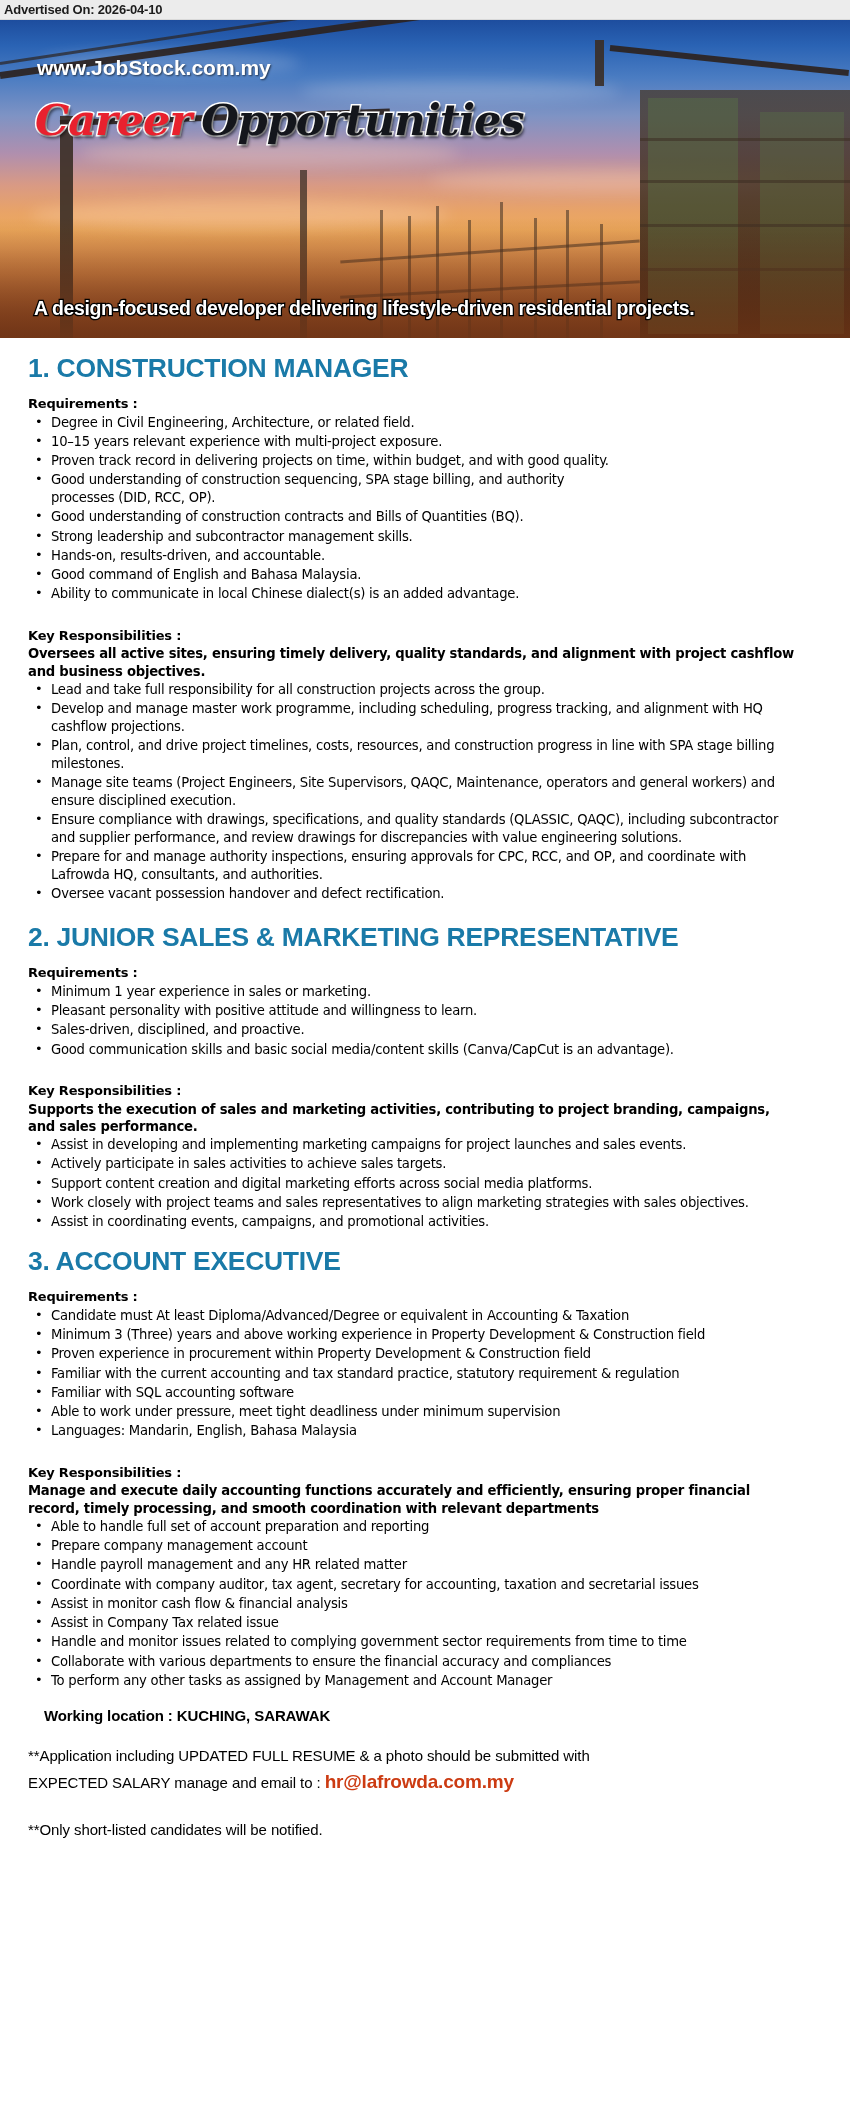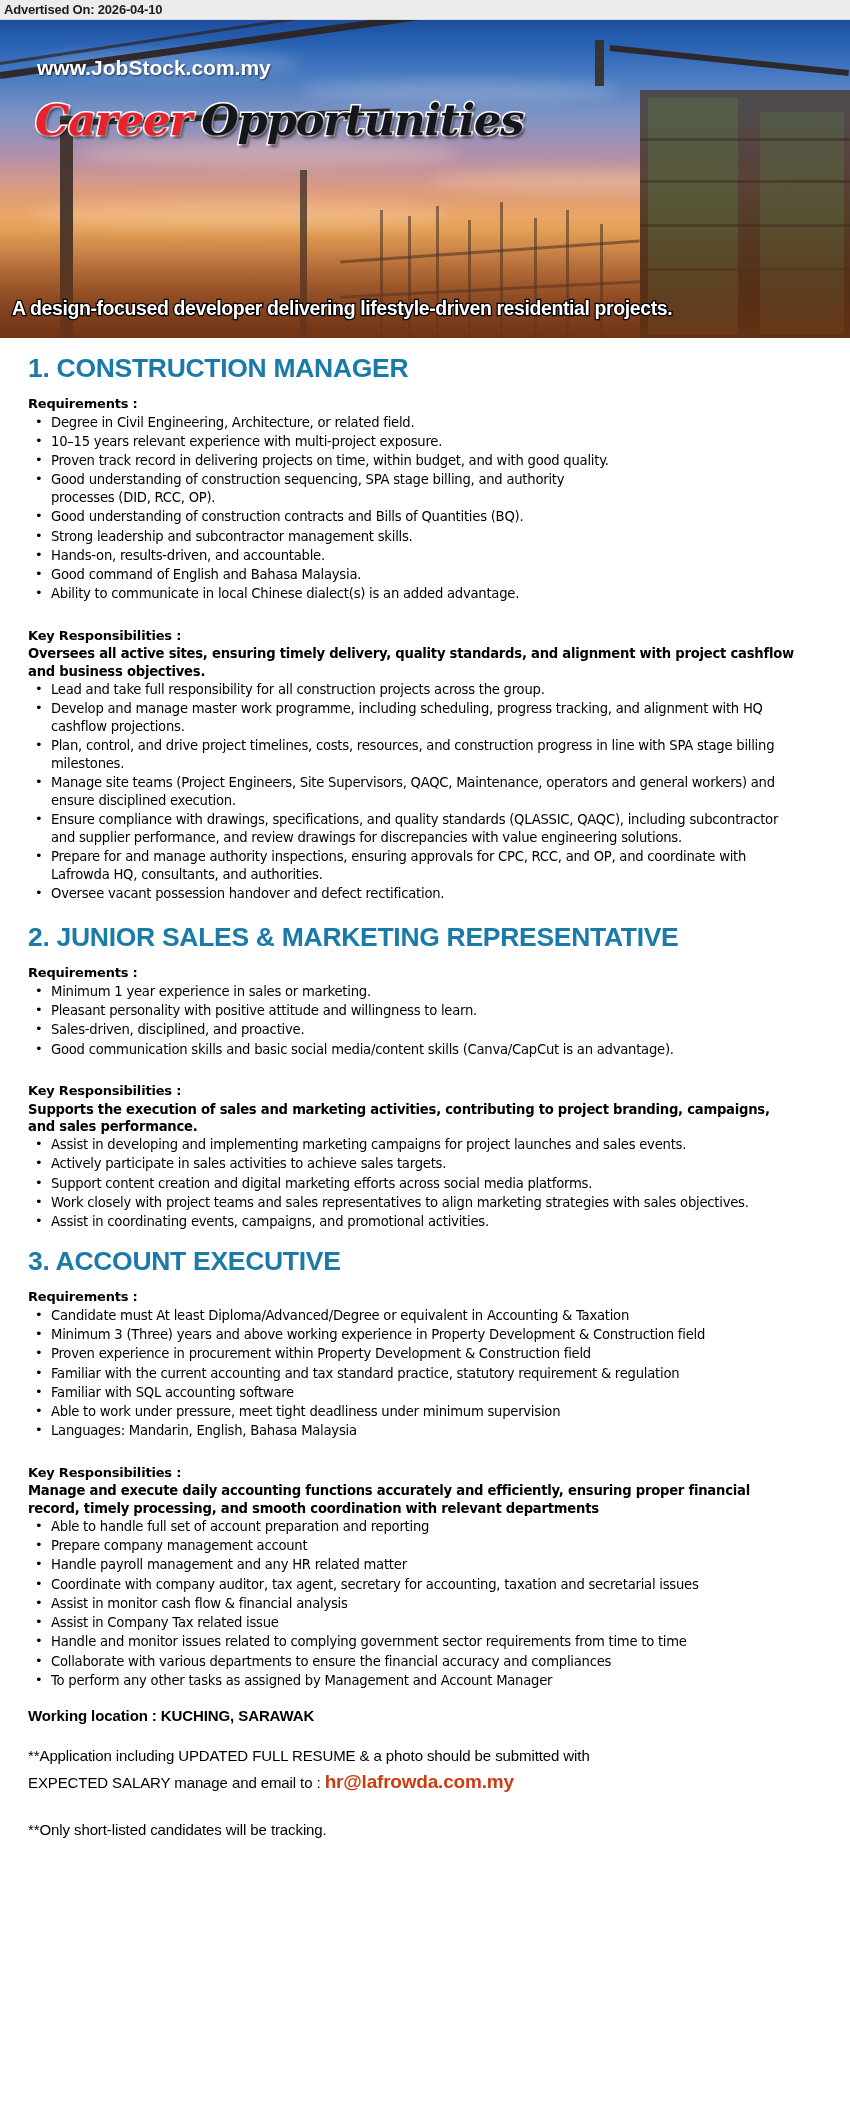--- a/index.html
+++ b/index.html
@@ -125,21 +125,21 @@
     text-shadow: 2px 3px 3px rgba(0,0,0,0.55);
   }
   .opp-word {
     color: #14161c;
     -webkit-text-stroke: 3px #ffffff;
     paint-order: stroke fill;
     text-shadow: 2px 3px 3px rgba(0,0,0,0.55);
   }
   .tagline {
     position: absolute;
-    left: 12px;
+    left: 34px;
     bottom: 18px;
     font-family: "Liberation Sans", sans-serif;
     font-size: 19.5px;
     font-weight: bold;
     color: #ffffff;
     -webkit-text-stroke: 2.6px #000000;
     paint-order: stroke fill;
     letter-spacing: -0.4px;
     white-space: nowrap;
   }
@@ -202,21 +202,21 @@
   .gap-sm { height: 7px; }
 
   
   .footer {
     padding: 4px 22px 18px 28px;
     font-family: "Liberation Sans", sans-serif;
   }
   .work-loc {
     font-size: 15px;
     font-weight: bold;
-    margin: 12px 0 0 0;
+    margin: 12px 0 0 16px;
     letter-spacing: -0.1px;
   }
   .apply-block {
     font-size: 15px;
     line-height: 1.55;
     margin: 20px 0 0 0;
     letter-spacing: -0.1px;
   }
   .email {
     color: #cc3b12;
@@ -368,14 +368,14 @@
     </ul>
   </div>
 </div>
 
 <div class="footer">
   <div class="work-loc">Working location : KUCHING, SARAWAK</div>
   <div class="apply-block">
     <span>**Application including UPDATED FULL RESUME &amp; a photo should be submitted with</span><br>
     <span>EXPECTED SALARY manage and email to : </span><span class="email">hr@lafrowda.com.my</span>
   </div>
-  <div class="shortlist">**Only short-listed candidates will be tracking.</div>
+  <div class="shortlist">**Only short-listed candidates will be notified.</div>
 </div>
 
 </body></html>

